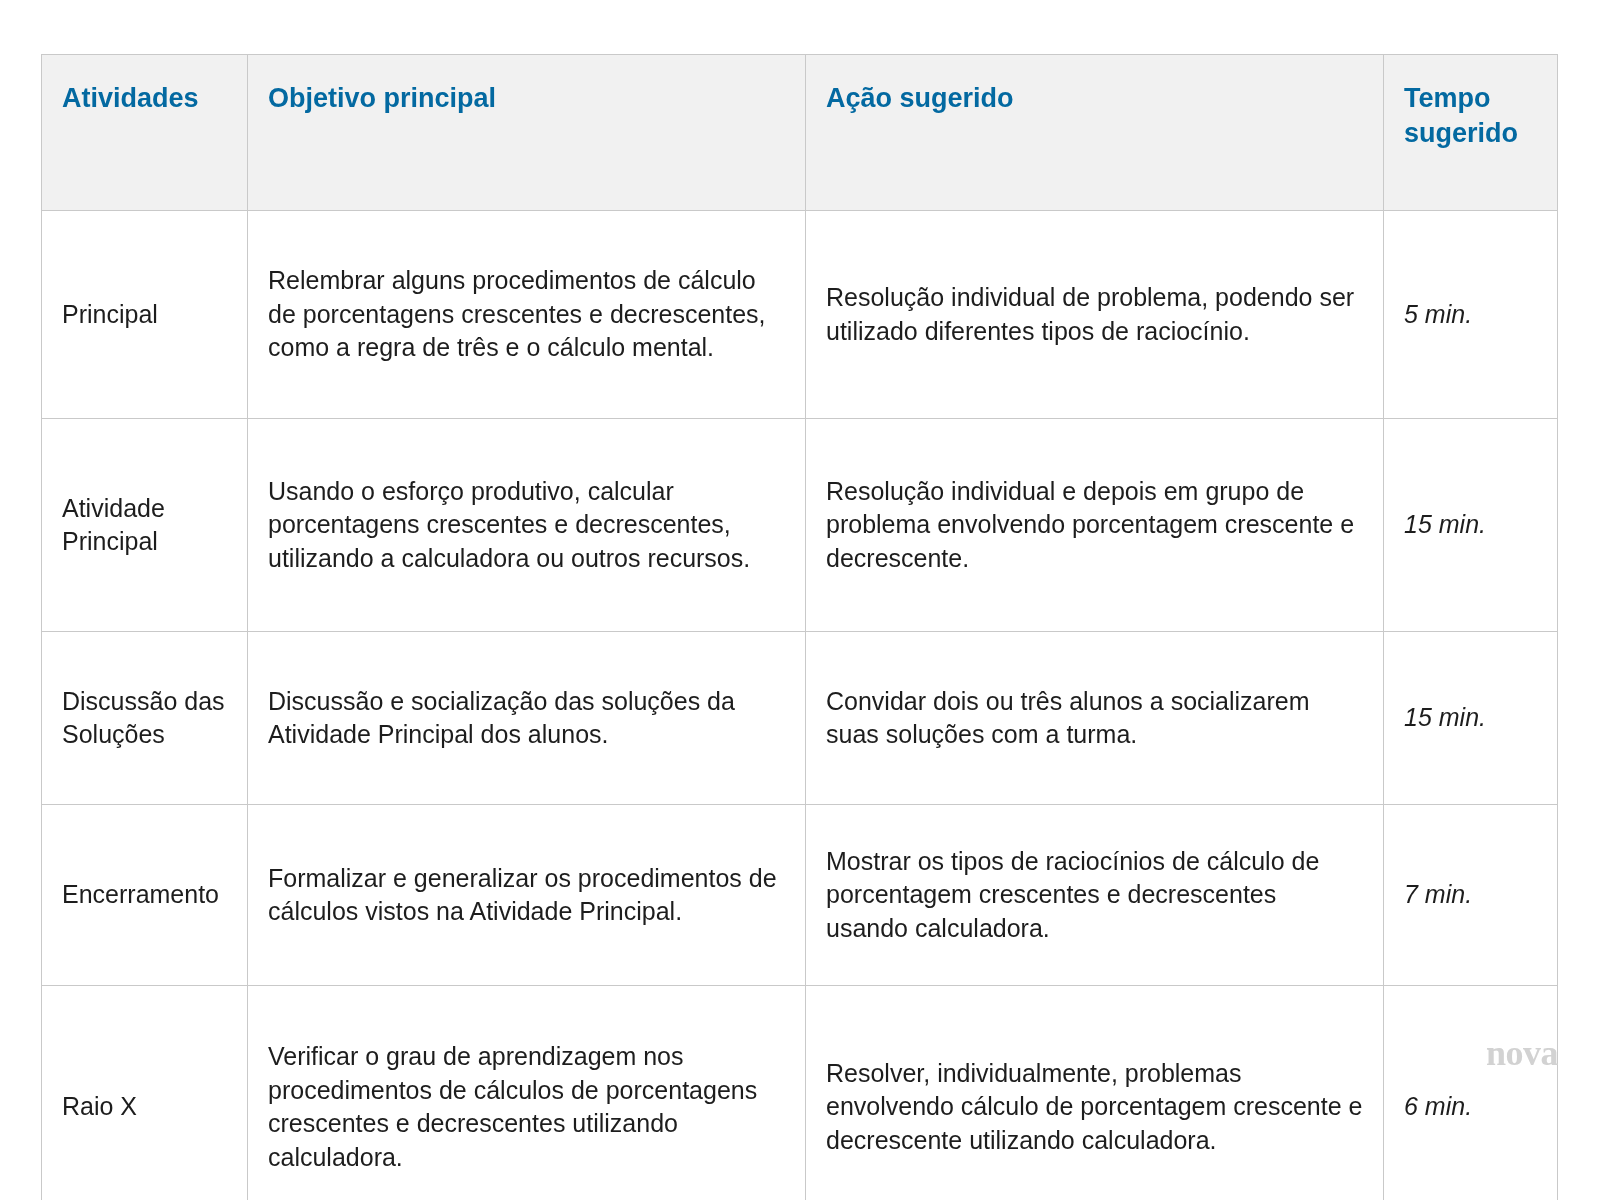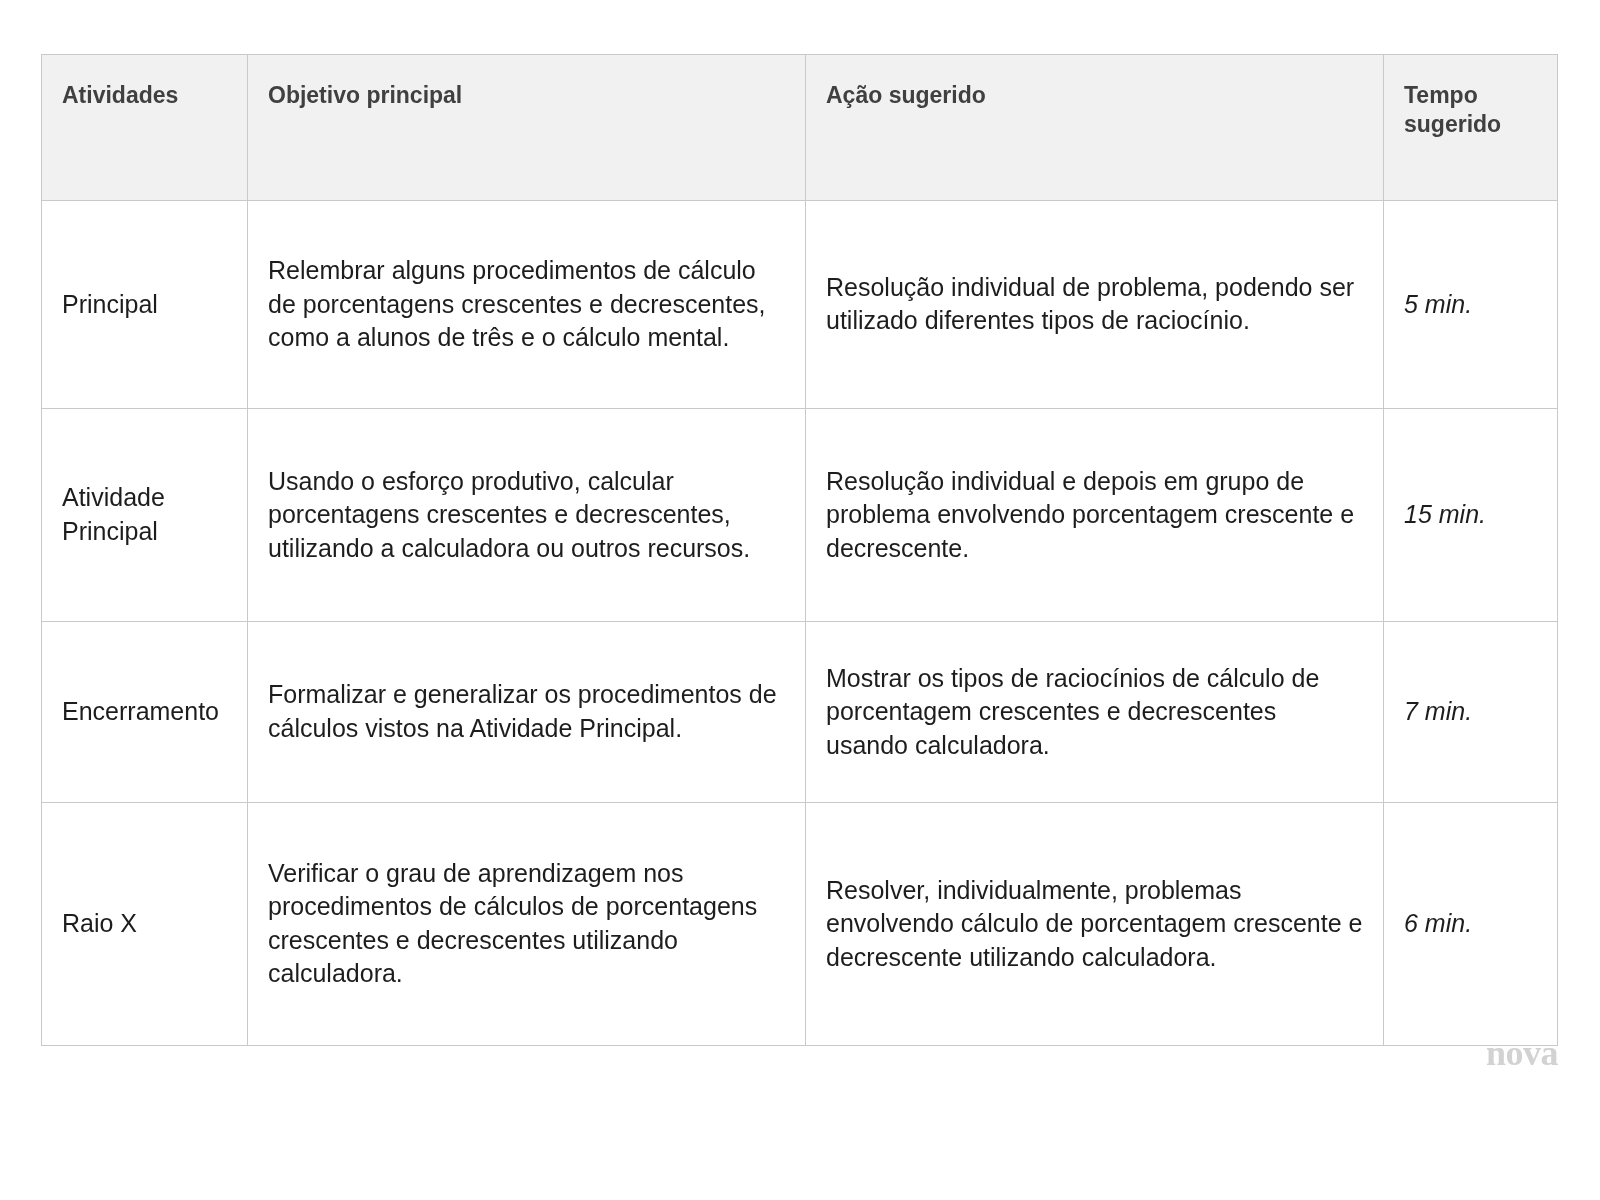--- a/index.html
+++ b/index.html
@@ -45,23 +45,23 @@
   table.plan-table th,
   table.plan-table td {
     border: 1px solid #c9c9c9;
     vertical-align: middle;
     text-align: left;
   }
 
   table.plan-table thead th {
     background: #f1f1f1;
     font-weight: bold;
-    font-size: 23px;
+    font-size: 27px;
     line-height: 1.28;
-    color: #404040;
+    color: #0369a1;
     padding: 26px 20px 60px 20px;
     vertical-align: top;
     height: 124px;
     box-sizing: border-box;
   }
 
   table.plan-table tbody td {
     font-size: 25px;
     line-height: 1.34;
     color: #1d1d1d;
@@ -113,28 +113,34 @@
         <tr>
           <th>Atividades</th>
           <th>Objetivo principal</th>
           <th>Ação sugerido</th>
           <th>Tempo sugerido</th>
         </tr>
       </thead>
       <tbody>
         <tr class="r0">
           <td class="cell-atividade">Principal</td>
-          <td class="cell-objetivo">Relembrar alguns procedimentos de cálculo de porcentagens crescentes e decrescentes, como a alunos de três e o cálculo mental.</td>
+          <td class="cell-objetivo">Relembrar alguns procedimentos de cálculo de porcentagens crescentes e decrescentes, como a regra de três e o cálculo mental.</td>
           <td class="cell-acao">Resolução individual de problema, podendo ser utilizado diferentes tipos de raciocínio.</td>
           <td class="cell-tempo">5 min.</td>
         </tr>
         <tr class="r1">
           <td class="cell-atividade">Atividade Principal</td>
           <td class="cell-objetivo">Usando o esforço produtivo, calcular porcentagens crescentes e decrescentes, utilizando a calculadora ou outros recursos.</td>
           <td class="cell-acao">Resolução individual e depois em grupo de problema envolvendo porcentagem crescente e decrescente.</td>
+          <td class="cell-tempo">15 min.</td>
+        </tr>
+        <tr class="r2">
+          <td class="cell-atividade">Discussão das Soluções</td>
+          <td class="cell-objetivo">Discussão e socialização das soluções da Atividade Principal dos alunos.</td>
+          <td class="cell-acao">Convidar dois ou três alunos a socializarem suas soluções com a turma.</td>
           <td class="cell-tempo">15 min.</td>
         </tr>
         <tr class="r3">
           <td class="cell-atividade">Encerramento</td>
           <td class="cell-objetivo">Formalizar e generalizar os procedimentos de cálculos vistos na Atividade Principal.</td>
           <td class="cell-acao">Mostrar os tipos de raciocínios de cálculo de porcentagem crescentes e decrescentes usando calculadora.</td>
           <td class="cell-tempo">7 min.</td>
         </tr>
         <tr class="r4">
           <td class="cell-atividade">Raio X</td>

